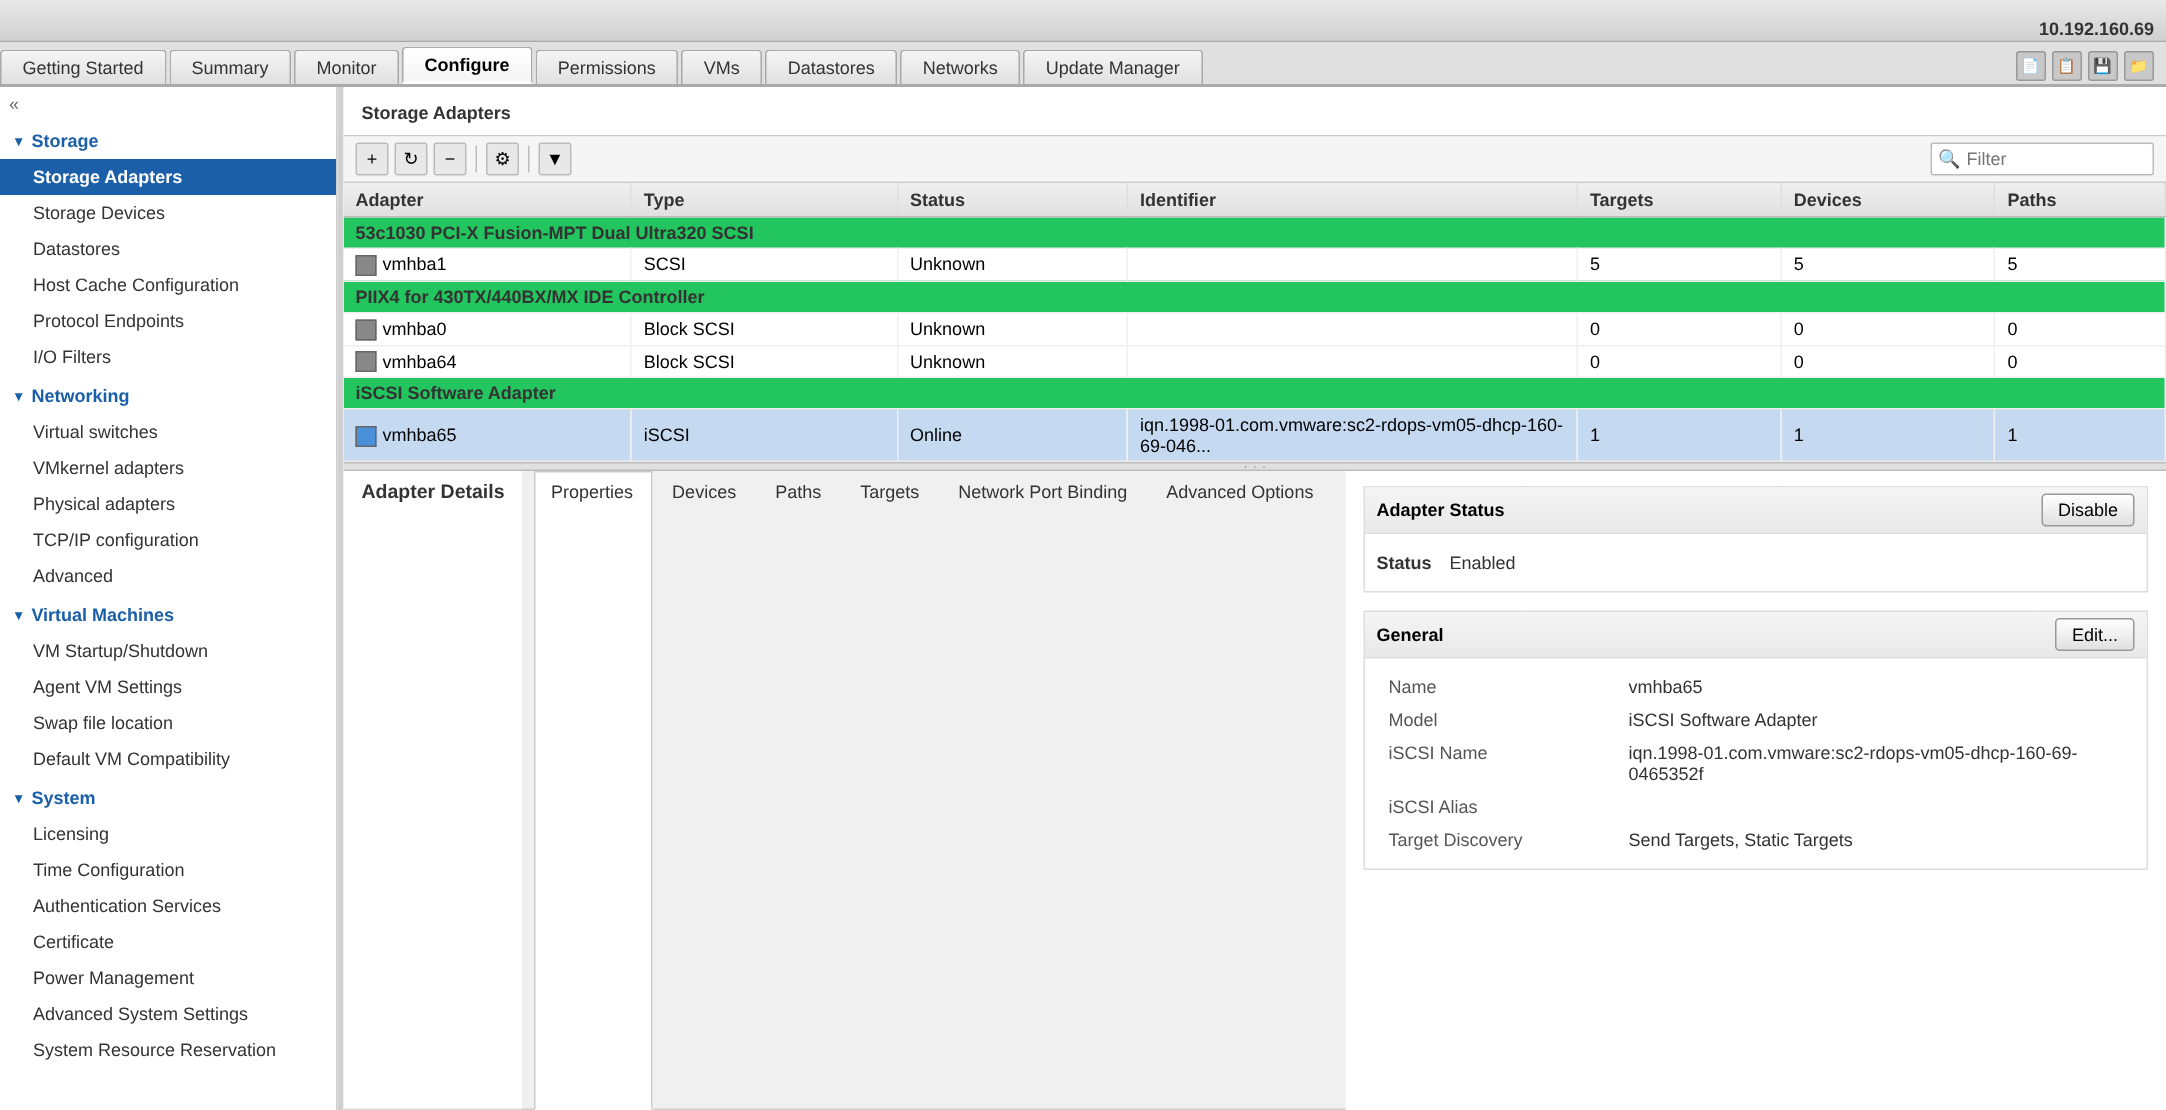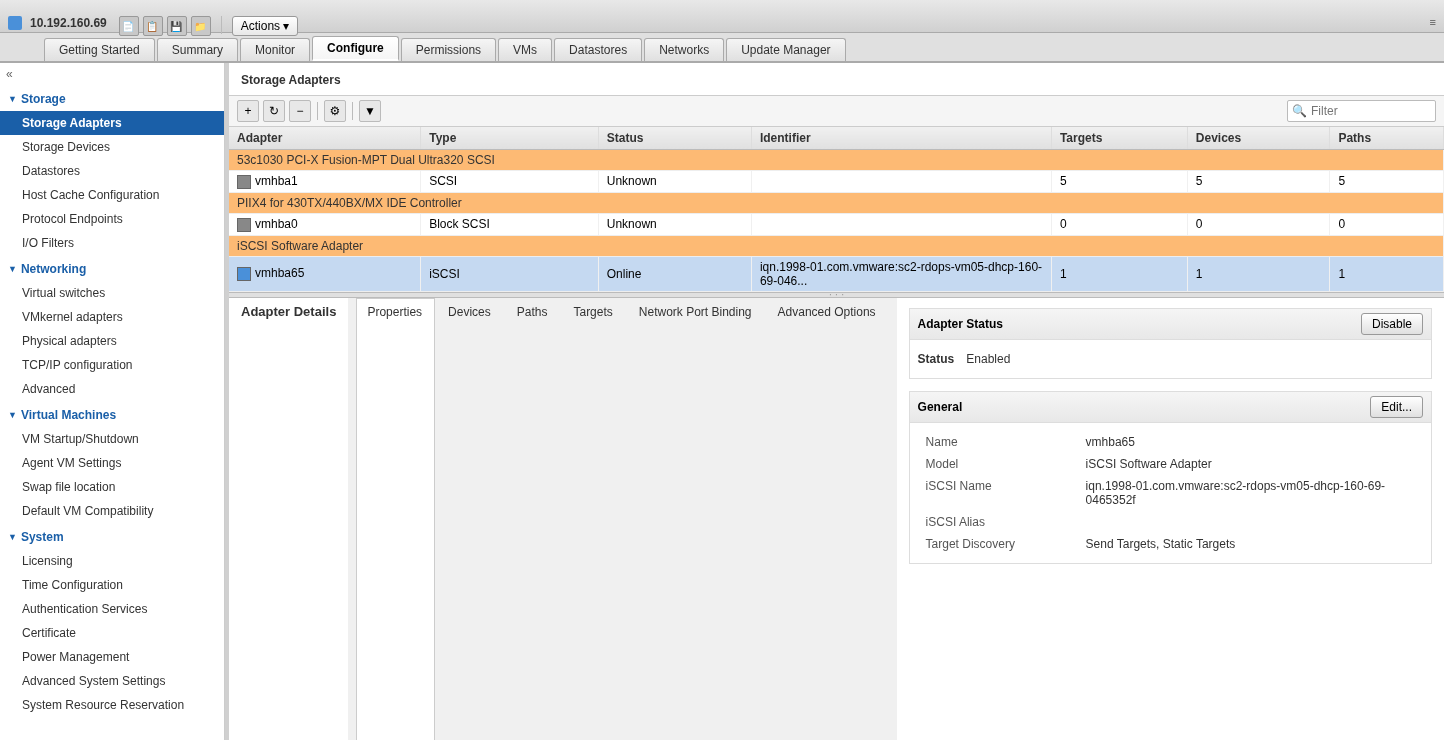--- a/index.html
+++ b/index.html
@@ -1,33 +1,33 @@
 <!DOCTYPE html>
 <html><head>
   <meta charset="utf-8">
   <style>
     * { box-sizing: border-box; margin: 0; padding: 0; font-family: Arial, sans-serif; font-size: 12px; }
     body { background: #f0f0f0; overflow: hidden; width: 1444px; height: 740px; }
 
     
     .top-bar {
-      display: flex; align-items: flex-start; background: linear-gradient(180deg, #e8e8e8, #d0d0d0);
-      border-bottom: 1px solid #aaa; height: 28px; padding: 16px 8px; gap: 8px;
+      display: flex; align-items: flex-end; background: linear-gradient(180deg, #e8e8e8, #d0d0d0);
+      border-bottom: 1px solid #aaa; height: 28px; padding: 4px 8px; gap: 8px; flex-direction: column;
     }
     .ip-label { font-weight: bold; font-size: 12px; color: #333; display: flex; align-items: center; gap: 4px; }
     .ip-icon { width: 14px; height: 14px; background: #4a90d9; border-radius: 2px; display: inline-block; }
     .toolbar-icons { display: flex; gap: 4px; margin-left: 4px; }
     .toolbar-icon { width: 20px; height: 20px; background: #c8c8c8; border: 1px solid #999; border-radius: 2px; display: flex; align-items: center; justify-content: center; cursor: pointer; font-size: 10px; }
     .actions-btn { background: linear-gradient(180deg, #fff, #e8e8e8); border: 1px solid #999; border-radius: 3px; padding: 2px 8px; cursor: pointer; font-size: 12px; display: flex; align-items: center; gap: 3px; }
     .spacer { flex: 1; }
     .top-right { font-size: 11px; color: #555; }
 
     
     .nav-tabs {
-      display: flex; background: #e0e0e0; border-bottom: 2px solid #aaa; height: 30px; align-items: flex-end; padding-left: 44px;
+      display: flex; background: #e0e0e0; border-bottom: 2px solid #aaa; height: 30px; align-items: flex-end;
     }
     .nav-tab {
       padding: 4px 14px; cursor: pointer; border: 1px solid #aaa; border-bottom: none;
       background: linear-gradient(180deg, #f5f5f5, #e0e0e0); margin-right: 2px; border-radius: 3px 3px 0 0;
       color: #333; font-size: 12px;
     }
     .nav-tab.active {
       background: linear-gradient(180deg, #fff, #f5f5f5); border-bottom: 2px solid #fff; font-weight: bold; color: #000;
     }
 
@@ -72,21 +72,21 @@
 
     
     .table-container { flex: 0 0 auto; overflow: hidden; background: #fff; }
     .adapter-table { width: 100%; border-collapse: collapse; }
     .adapter-table th {
       background: linear-gradient(180deg, #f0f0f0, #e0e0e0); border-bottom: 1px solid #bbb;
       padding: 4px 8px; text-align: left; font-size: 12px; color: #333; font-weight: bold;
       border-right: 1px solid #ddd;
     }
     .adapter-table td { padding: 3px 8px; border-bottom: 1px solid #eee; border-right: 1px solid #f0f0f0; font-size: 12px; }
-    .group-row td { font-weight: normal; background: #fdba74; color: #333; padding: 3px 8px; }
+    .group-row td { font-weight: bold; background: #22c55e; color: #333; padding: 3px 8px; }
     .selected-row td { background: #c5d9f1; }
     .adapter-icon { width: 14px; height: 14px; background: #888; border: 1px solid #666; display: inline-block; margin-right: 4px; vertical-align: middle; }
 
     
     .resize-handle { height: 6px; background: #e0e0e0; border-top: 1px solid #bbb; border-bottom: 1px solid #bbb; cursor: row-resize; display: flex; align-items: center; justify-content: center; }
 
     
     .details-container { flex: 1; background: #fff; overflow-y: auto; display: flex; flex-direction: row; }
     .details-header { padding: 6px 12px; font-size: 13px; font-weight: bold; color: #333; border-bottom: 1px solid #ddd; }
 
@@ -265,20 +265,31 @@
             <td>
               <span class="adapter-icon"></span>vmhba0
             </td>
             <td>Block SCSI</td>
             <td>Unknown</td>
             <td></td>
             <td>0</td>
             <td>0</td>
             <td>0</td>
           </tr>
+          <tr>
+            <td>
+              <span class="adapter-icon"></span>vmhba64
+            </td>
+            <td>Block SCSI</td>
+            <td>Unknown</td>
+            <td></td>
+            <td>0</td>
+            <td>0</td>
+            <td>0</td>
+          </tr>
 
           <tr class="group-row">
             <td colspan="7">iSCSI Software Adapter</td>
           </tr>
           <tr class="selected-row">
             <td>
               <span class="adapter-icon" style="background:#4a90d9;"></span>vmhba65
             </td>
             <td>iSCSI</td>
             <td>Online</td>

